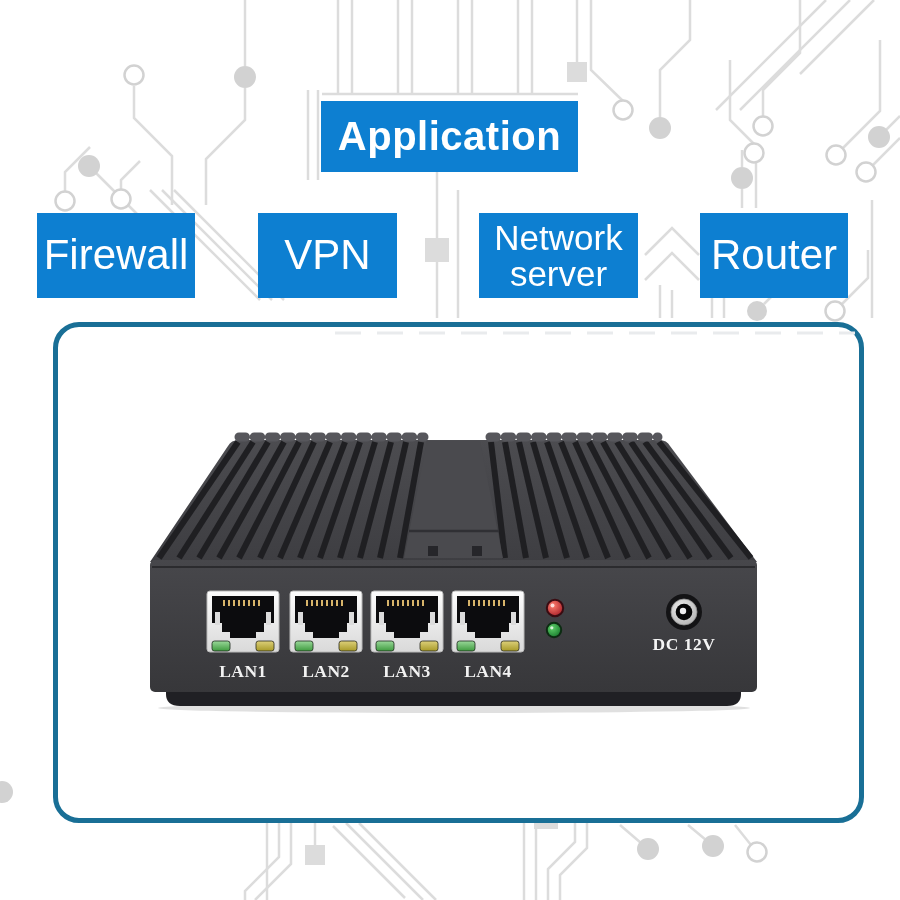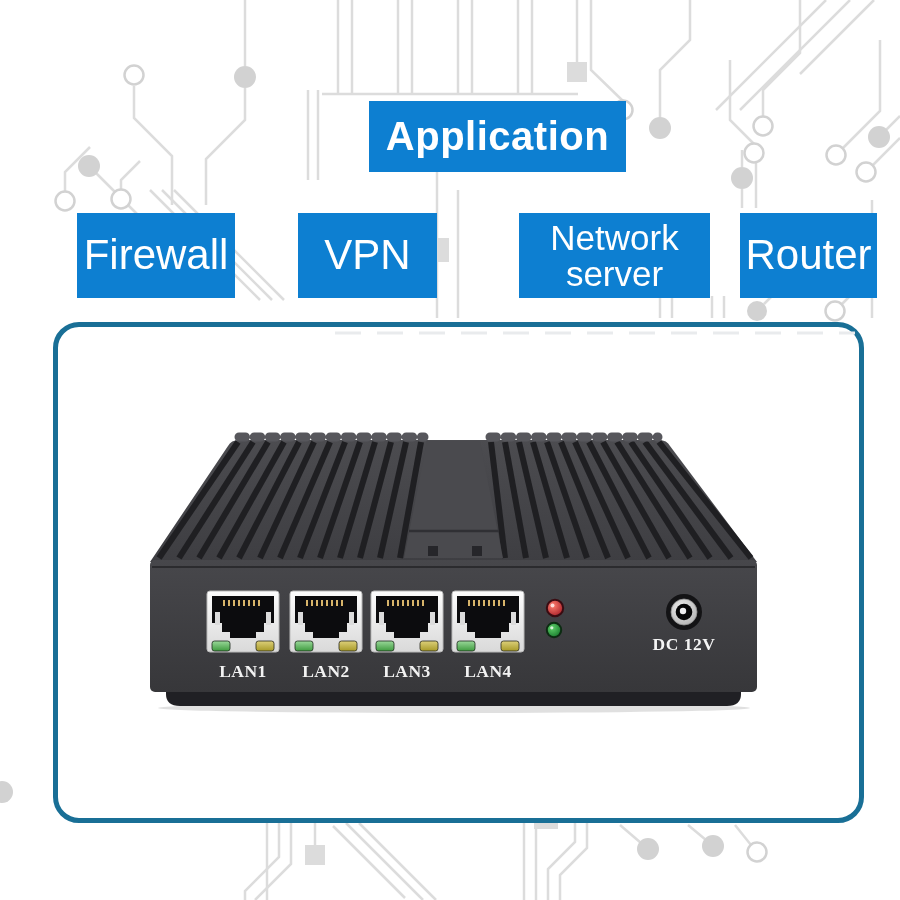--- a/index.html
+++ b/index.html
@@ -13,27 +13,27 @@
   .blue-box{
     position:absolute;
     background:#0d7fd1;
     color:#ffffff;
     display:flex;align-items:center;justify-content:center;
     text-align:center;
     z-index:4;
   }
   #app-header{
     left:321px;top:101px;width:257px;height:71px;
-    font-size:40px;font-weight:700;letter-spacing:.5px;margin-left:48px;
+    font-size:40px;font-weight:700;letter-spacing:.5px;
   }
-  .app-label{font-size:42px;font-weight:400;white-space:pre-line;line-height:1.02;margin-left:40px;}
+  .app-label{font-size:42px;font-weight:400;white-space:pre-line;line-height:1.02;}
   #label-firewall{left:37px;top:213px;width:158px;height:85px;}
   #label-vpn{left:258px;top:213px;width:139px;height:85px;}
-  #label-network{left:479px;top:213px;width:191px;height:85px;font-size:35px;}
-  #label-router{left:700px;top:213px;width:137px;height:85px;}
+  #label-network{left:479px;top:213px;width:159px;height:85px;font-size:35px;}
+  #label-router{left:700px;top:213px;width:148px;height:85px;}
   
   #product-panel{
     position:absolute;left:53px;top:322px;width:811px;height:501px;
     box-sizing:border-box;
     border:5px solid #196f96;border-radius:26px;
     background:#ffffff;z-index:3;
   }
   #device-svg{position:absolute;left:58px;top:327px;z-index:5;}
   #circuit-bg{z-index:1;}
 </style>

